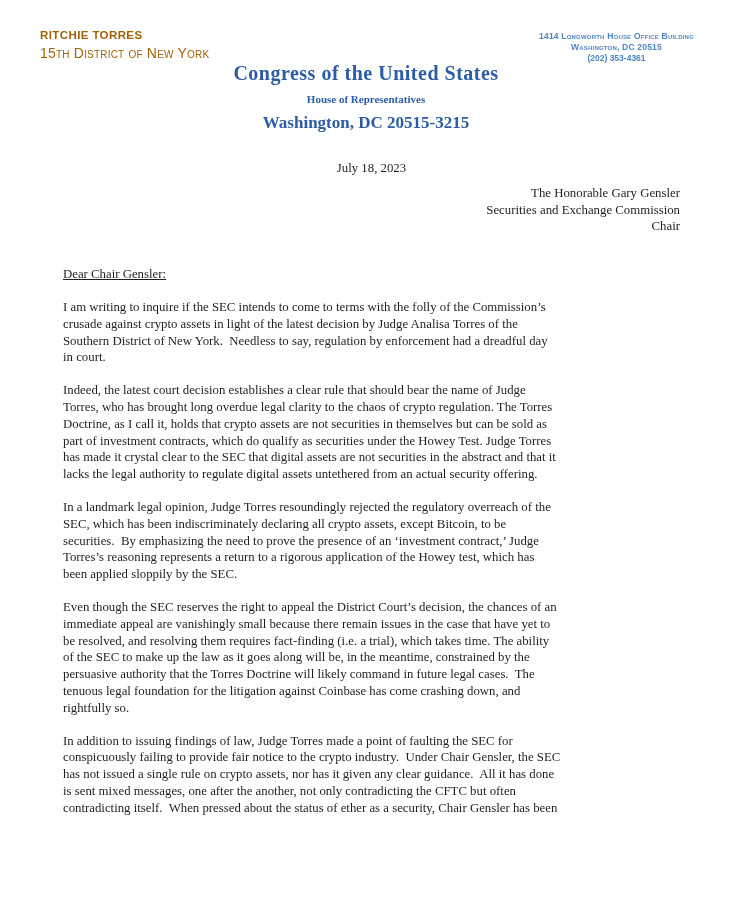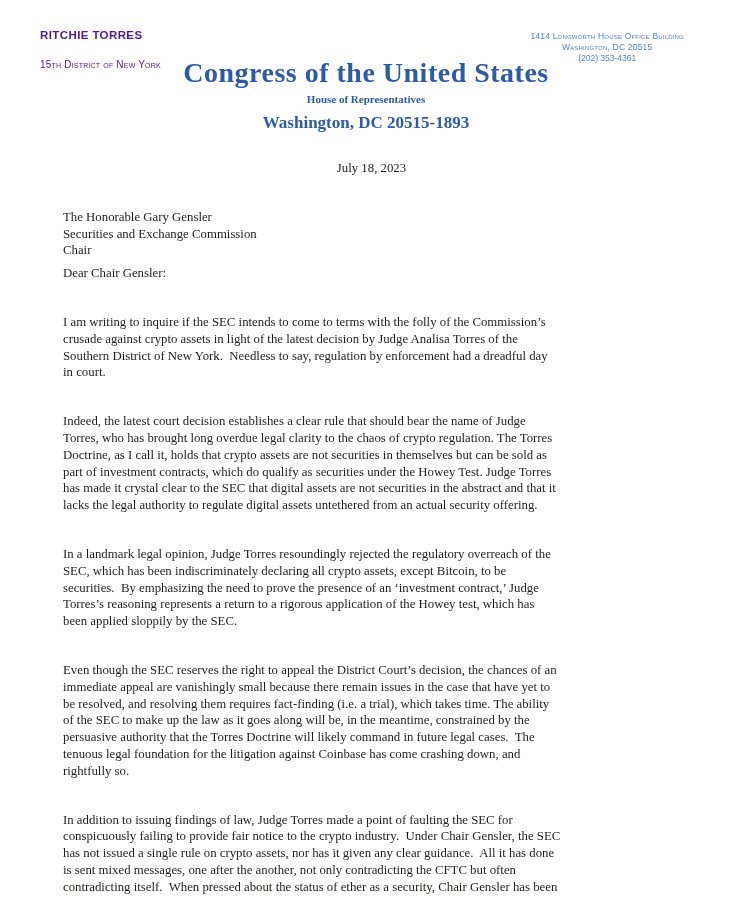--- a/index.html
+++ b/index.html
@@ -16,70 +16,71 @@
   
   .letterhead {
     position: relative;
     height: 160px;
   }
   .member {
     position: absolute;
     left: 40px;
     top: 29px;
     font-family: "Liberation Sans", sans-serif;
-    color: #4c1d95;
+    color: #a16207;
   }
   .member-name {
     font-size: 11.5px;
     font-weight: bold;
     letter-spacing: 0.4px;
   }
   .member-district {
-    font-size: 10px;
+    font-size: 14px;
     font-variant: small-caps;
     letter-spacing: 0.2px;
-    margin-top: 18px;
+    margin-top: 4px;
   }
   .office {
     position: absolute;
-    right: 48px;
+    right: 38px;
     top: 31px;
     text-align: center;
     font-family: "Liberation Sans", sans-serif;
     color: #4e86c5;
     font-size: 8.5px;
     line-height: 11px;
+    font-weight: bold;
   }
   .office .sc { font-variant: small-caps; letter-spacing: 0.2px; }
   .seal {
     position: absolute;
     left: 0;
     right: 0;
     top: 58px;
     text-align: center;
     color: #2d5ba5;
     font-family: "Liberation Serif", serif;
     font-weight: bold;
   }
-  .seal-1 { font-size: 28px; line-height: 30px; letter-spacing: 0.5px; }
+  .seal-1 { font-size: 20px; line-height: 30px; letter-spacing: 0.5px; }
   .seal-2 { font-size: 11px; line-height: 23px; }
   .seal-3 { font-size: 17px; line-height: 24px; }
   
   .body-col {
     padding: 0 52px 0 63px;
     font-size: 12.8px;
     line-height: 16.8px;
   }
   .date-line {
     text-align: center;
   }
-  .recipient { margin-top: 32px; }
-  .salutation { margin-top: 6px; }
+  .recipient { margin-top: 8px; text-align: right; }
+  .salutation { margin-top: 31px; text-decoration: underline; }
   .para {
-    margin-top: 32px;
+    margin-top: 16px;
     white-space: pre-wrap;
   }
 </style>
 </head>
 <body>
 
 <div class="page">
 
   <header class="letterhead">
     <div class="member">
@@ -89,21 +90,21 @@
 
     <div class="office">
       <div class="sc">1414 Longworth House Office Building</div>
       <div class="sc">Washington, DC 20515</div>
       <div>(202) 353-4361</div>
     </div>
 
     <div class="seal">
       <div class="seal-1">Congress of the United States</div>
       <div class="seal-2">House of Representatives</div>
-      <div class="seal-3">Washington, DC 20515-1893</div>
+      <div class="seal-3">Washington, DC 20515-3215</div>
     </div>
   </header>
 
   <div class="body-col">
     <div class="date-line">July 18, 2023</div>
 
     <div class="recipient">
       <div>The Honorable Gary Gensler</div>
       <div>Securities and Exchange Commission</div>
       <div>Chair</div>

